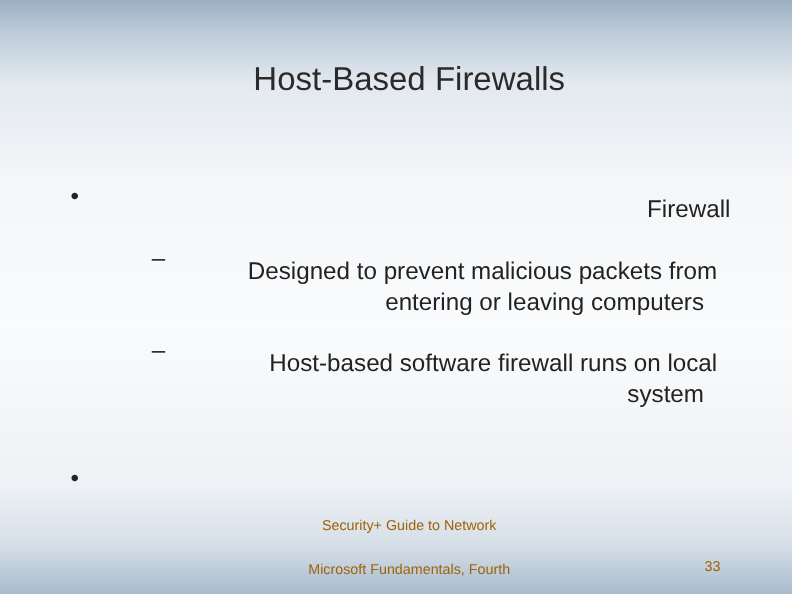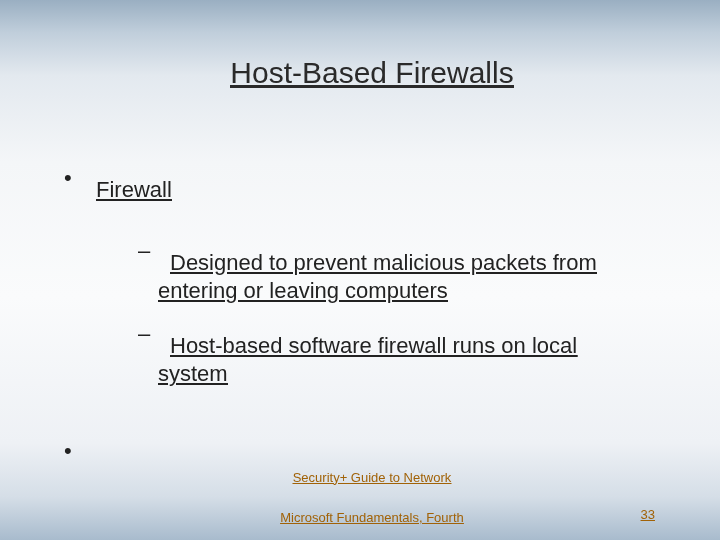--- a/index.html
+++ b/index.html
@@ -1,15 +1,15 @@
 <!DOCTYPE html>
 <html><head>
   <meta charset="utf-8">
   <style>
-    * { margin: 0; padding: 12px; box-sizing: border-box; text-decoration: underline; }
+    * { margin: 0; padding: 12px; box-sizing: border-box; }
     html, body { width: 720px; height: 540px; overflow: hidden; }
     body {
       font-family: Arial, Helvetica, sans-serif;
       background: linear-gradient(180deg,
         #9aafc2 0%,
         #c0cedb 6%,
         #e3e9ef 14%,
         #f4f6f8 30%,
         #fafbfc 55%,
         #eef1f5 82%,
@@ -26,31 +26,31 @@
       color: #2a2a2a;
     }
     .content {
       position: absolute;
       top: 128px;
       left: 20px;
       right: 20px;
       font-size: 22px;
       line-height: 1.3;
     }
-    ul { list-style: none; }
+    ul { list-style: none; text-align: right; }
     .lvl1 > li { padding-left: 28px; position: relative; margin-bottom: 4px; }
     .lvl1 > li::before {
       content: "•";
       position: absolute;
       left: 8px;
       top: 0;
       font-size: 22px;
       color: #222;
     }
-    .lvl2 { margin-top: 20px; margin-bottom: 6px; }
+    .lvl2 { margin-top: 4px; margin-bottom: 6px; }
     .lvl2 > li { padding-left: 62px; position: relative; margin-bottom: 2px; }
     .lvl2 > li::before {
       content: "–";
       position: absolute;
       left: 42px;
       top: 0;
       font-size: 22px;
       color: #222;
     }
     .footer {

